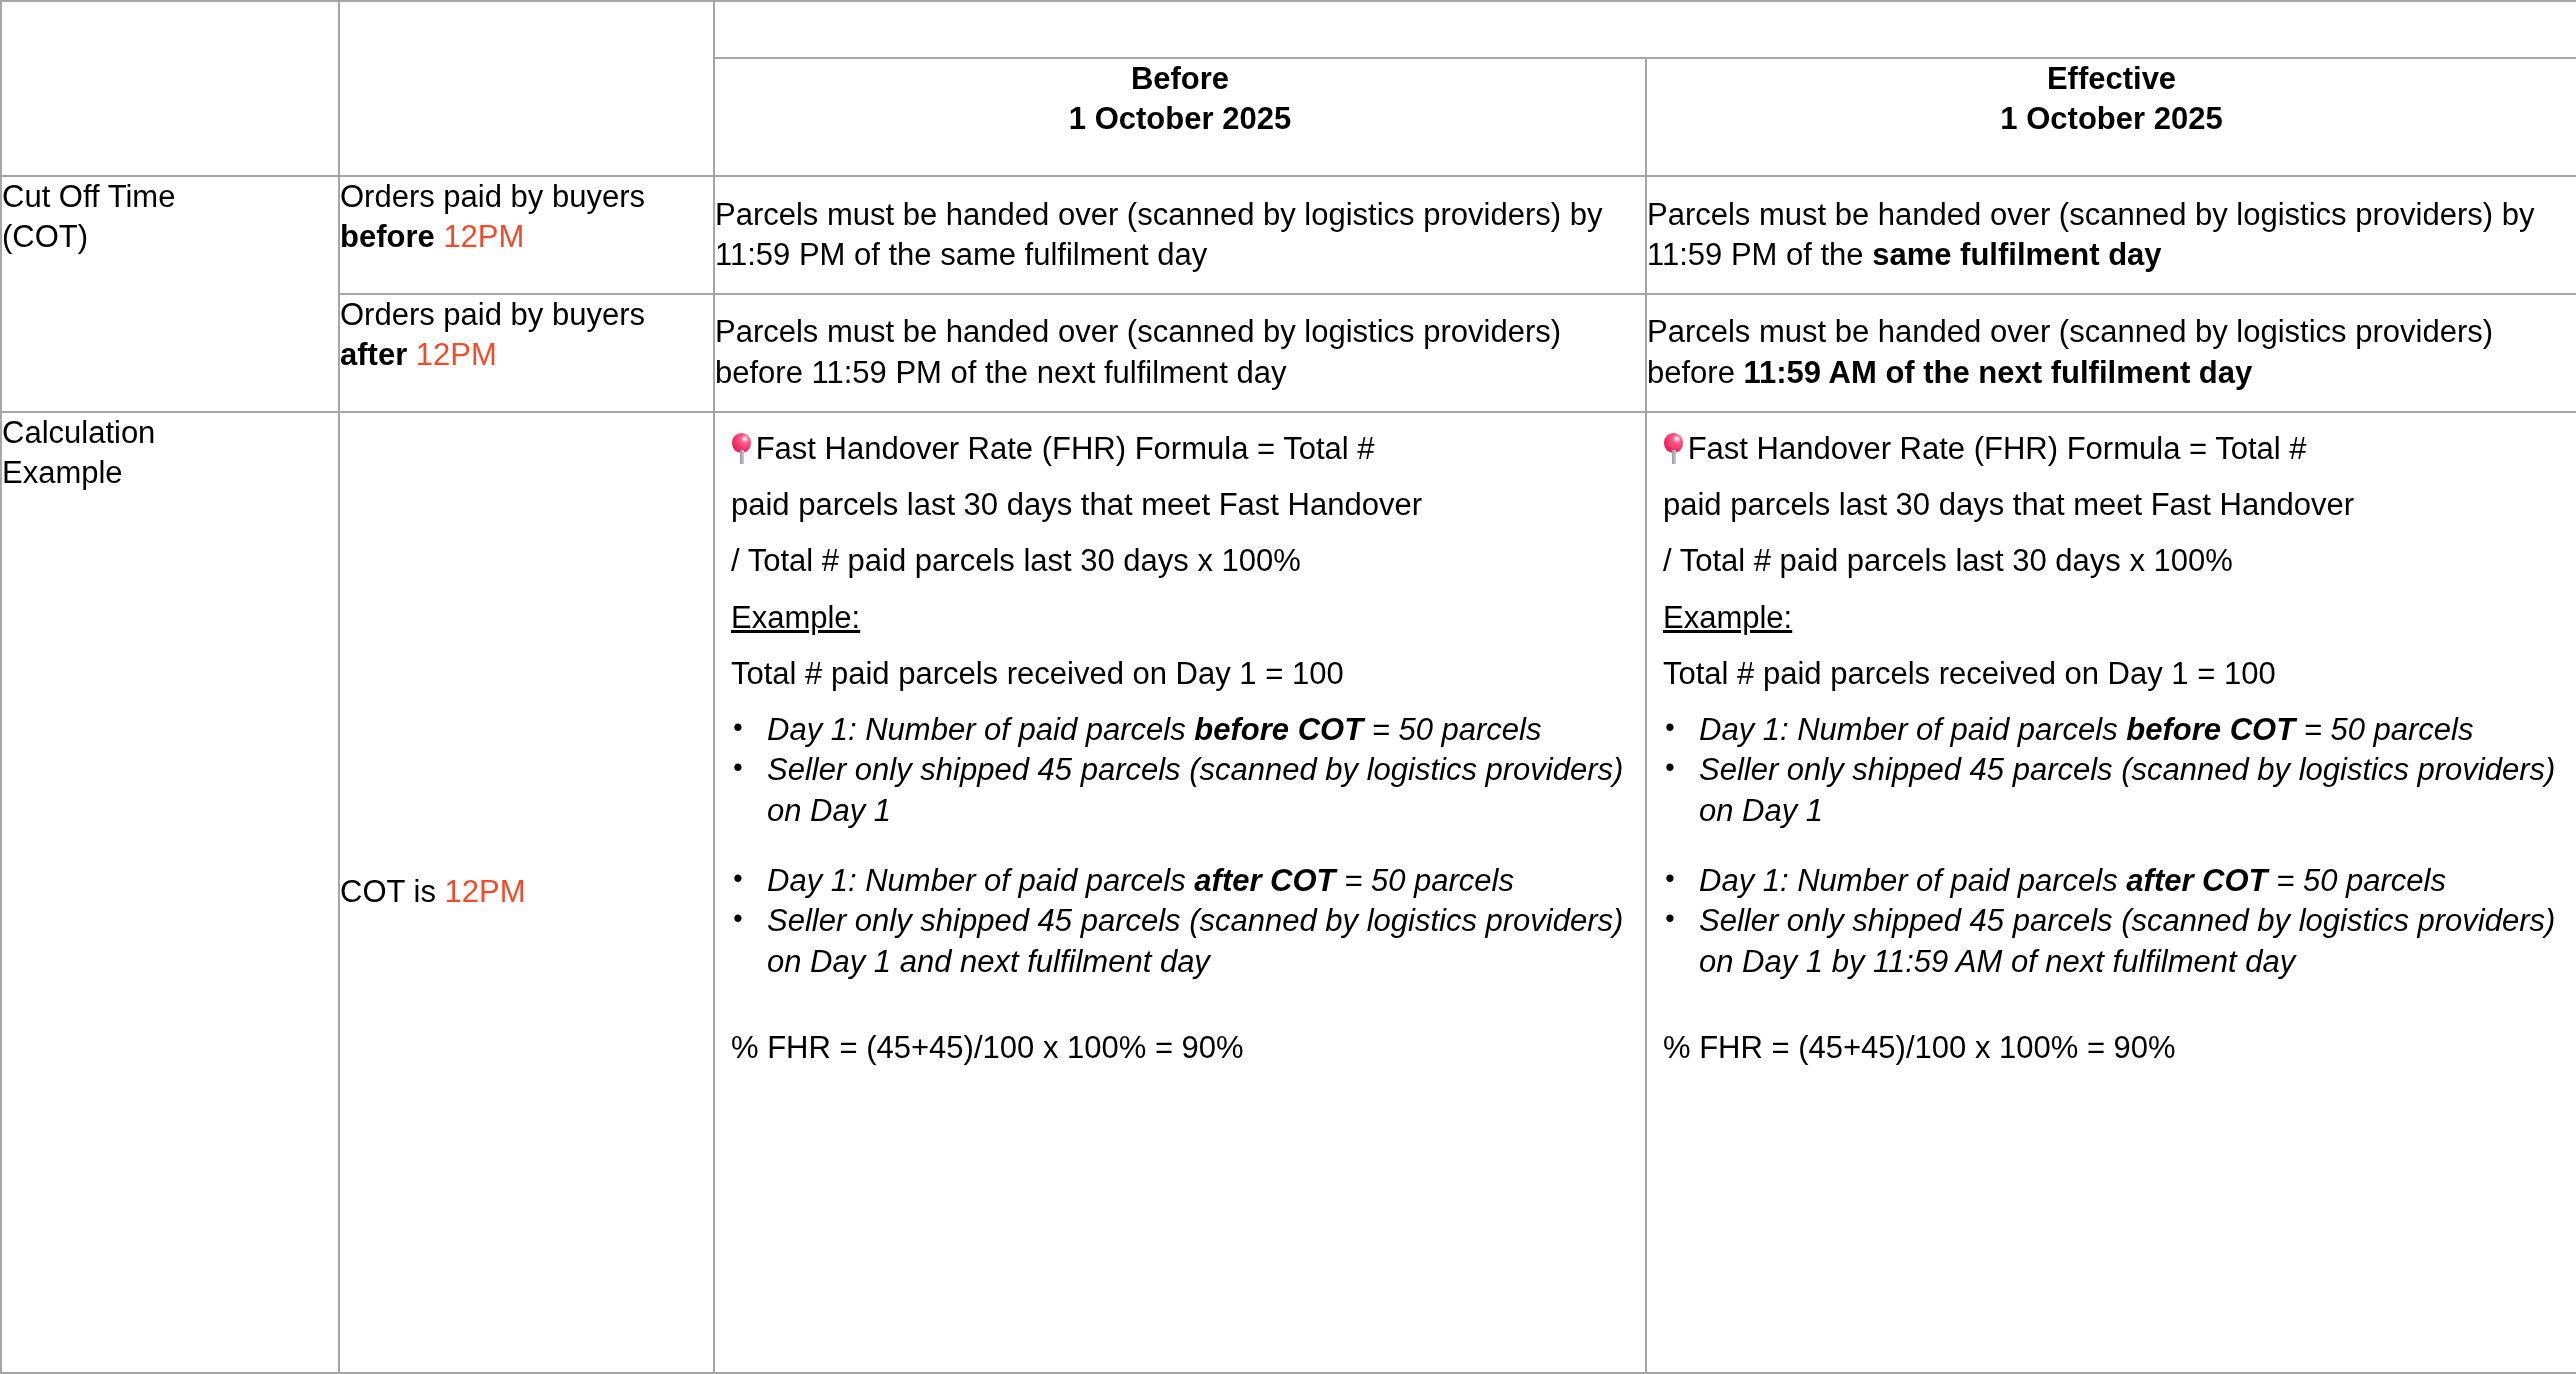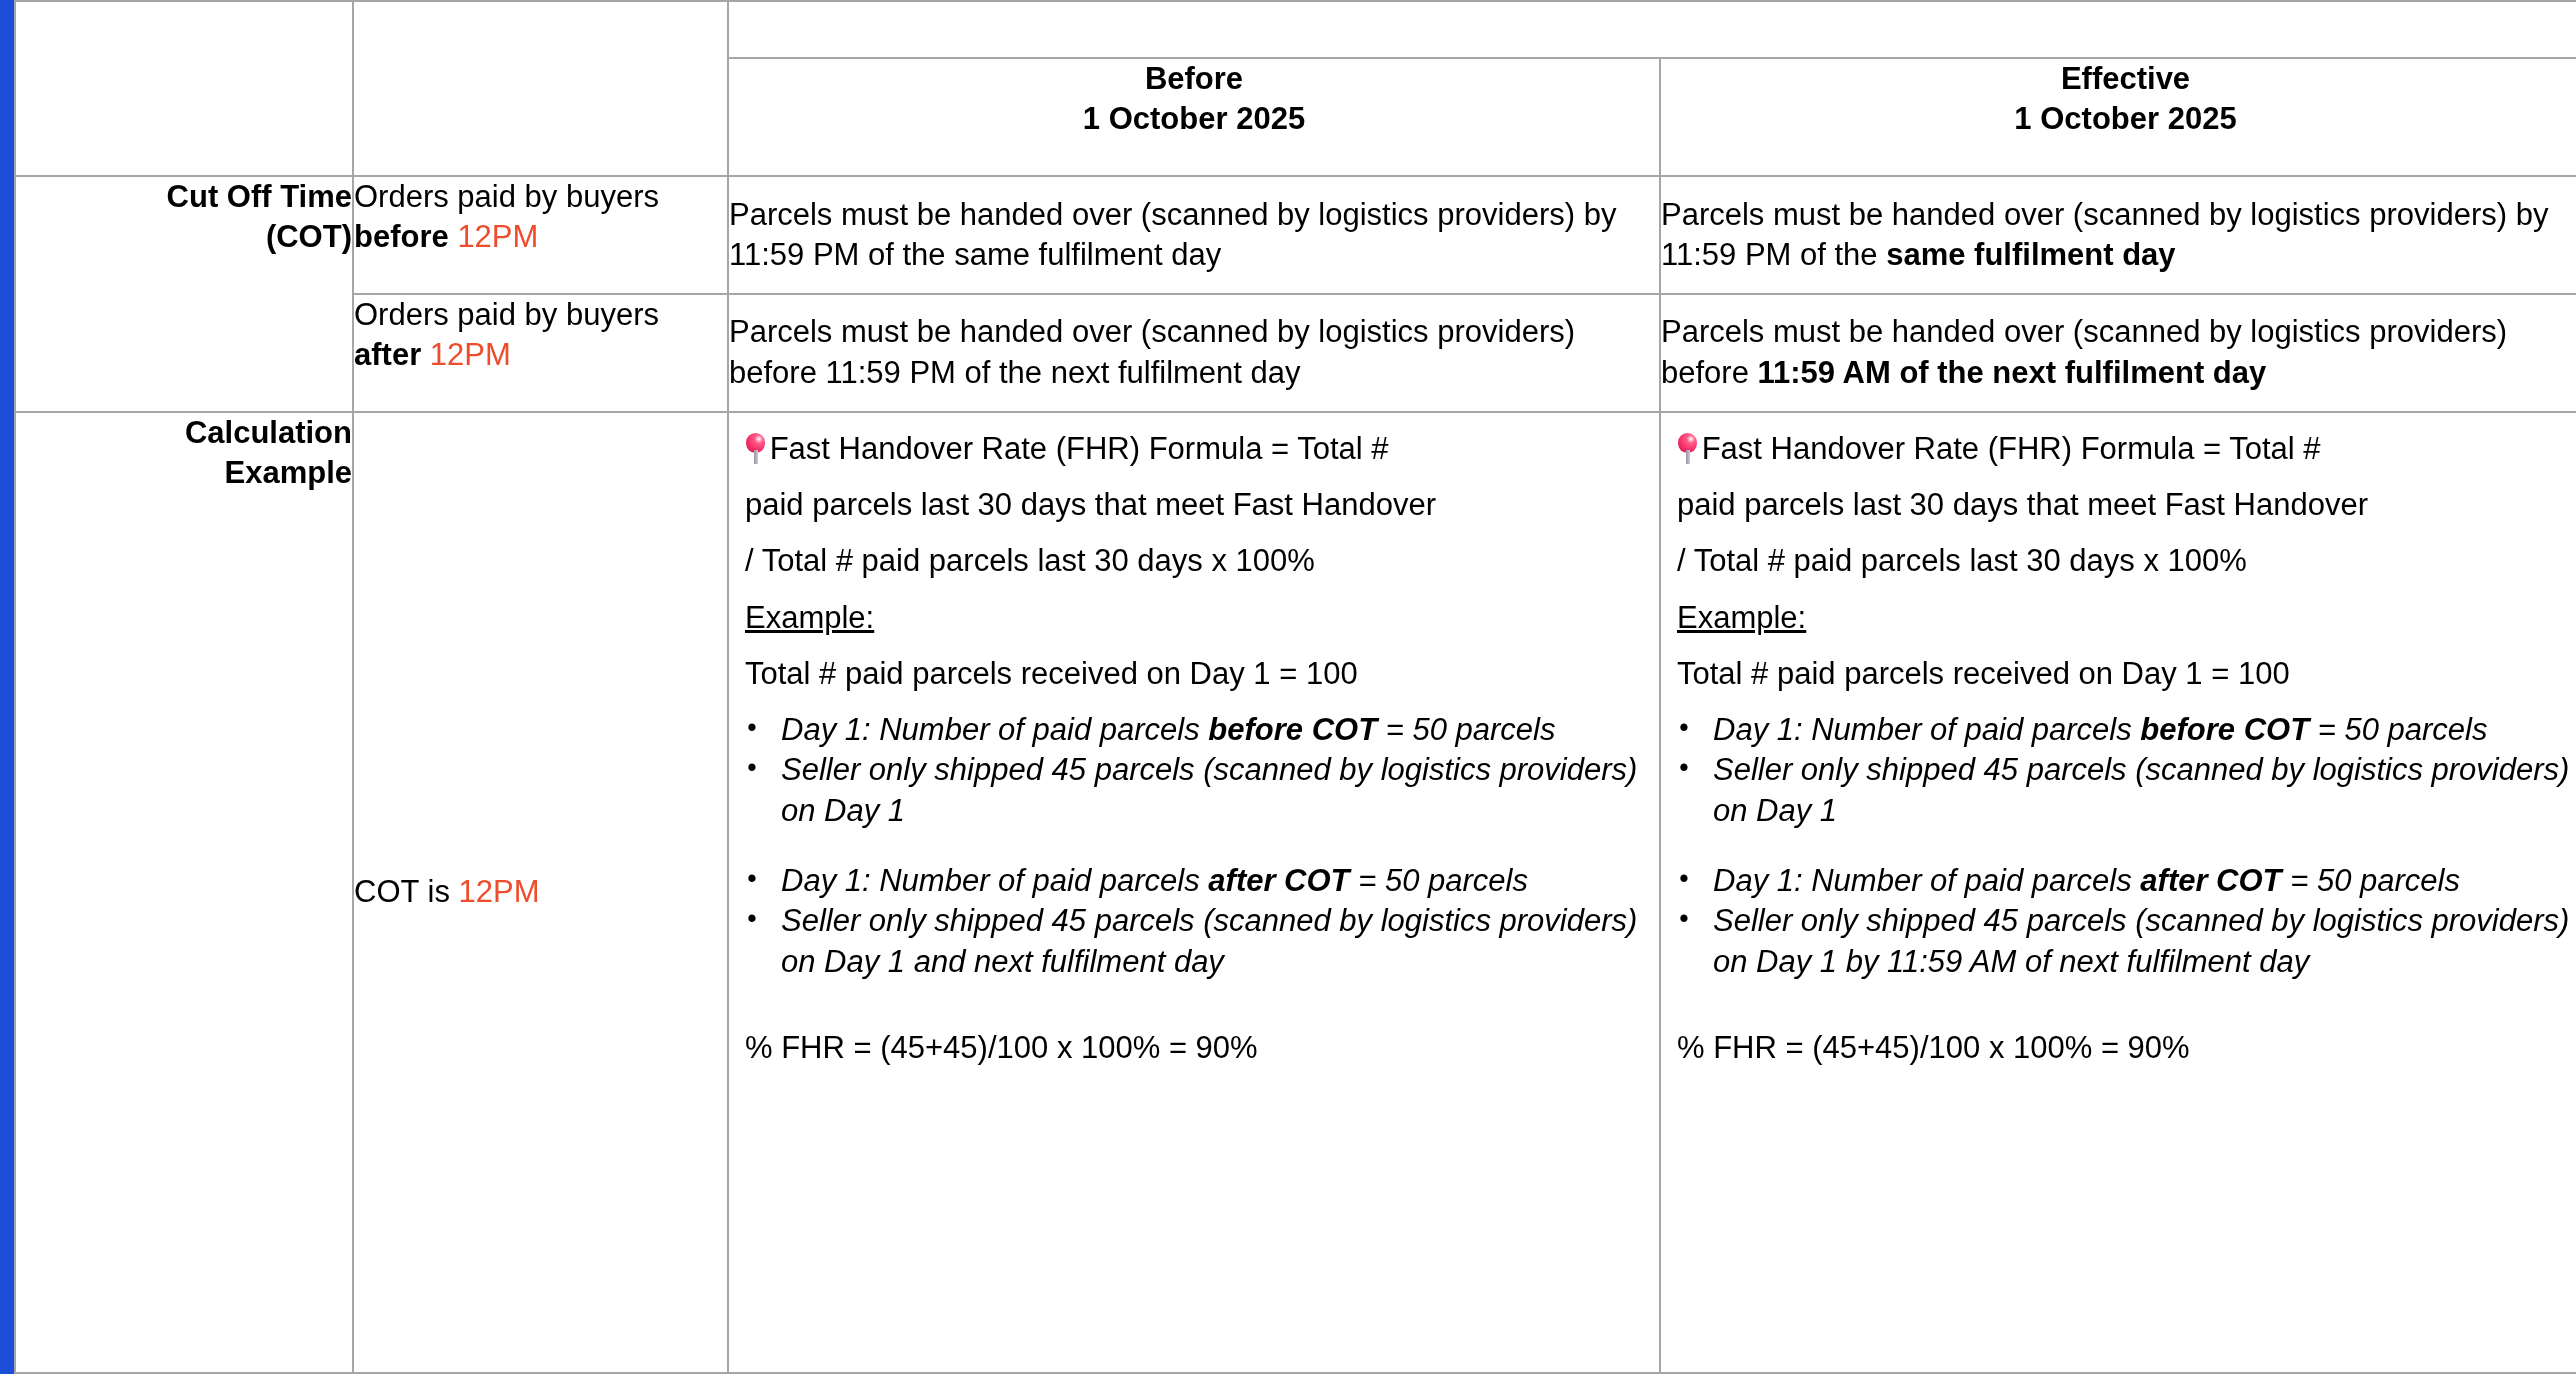--- a/index.html
+++ b/index.html
@@ -13,21 +13,20 @@
     font-family: "Liberation Sans", sans-serif;
     overflow: hidden;
   }
 
   .sheet {
     position: relative;
     width: 2576px;
     height: 1374px;
     box-sizing: border-box;
     background: #1d4ed8;
-    padding-left: 14px;
   }
 
   table.grid {
     width: 2576px;
     height: 1374px;
     border-collapse: collapse;
     table-layout: fixed;
   }
 
   table.grid td {
@@ -69,27 +68,26 @@
     font-weight: bold;
     font-size: 31px;
     line-height: 1.3;
     text-align: center;
     vertical-align: middle;
     padding: 7.5px 9.7px;
   }
 
   
   .row-label {
-    font-weight: bold;
+    font-weight: normal;
     font-size: 31px;
     line-height: 1.3;
     color: #000000;
     vertical-align: middle;
     padding: 9.7px 14px 9.7px 18.3px;
-    text-align: right;
   }
   .cell-text {
     font-size: 31px;
     line-height: 1.30;
     color: #000000;
     padding: 12px 14px 12px 17px;
     vertical-align: top;
   }
   .cell-text.mid { vertical-align: middle; }
 

